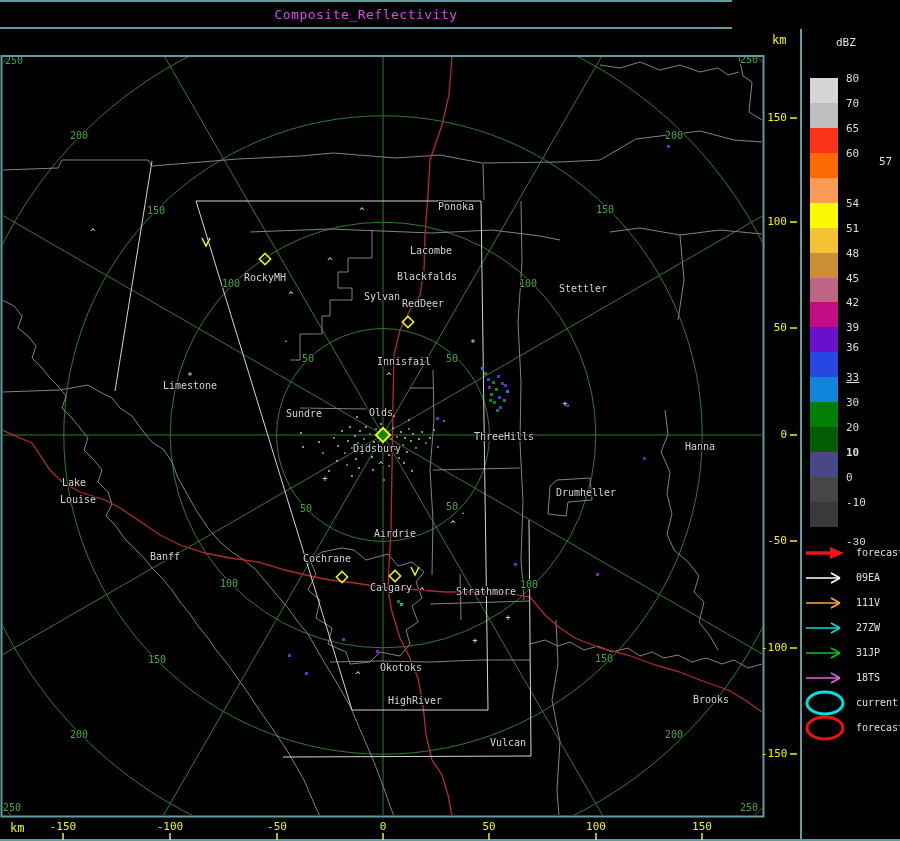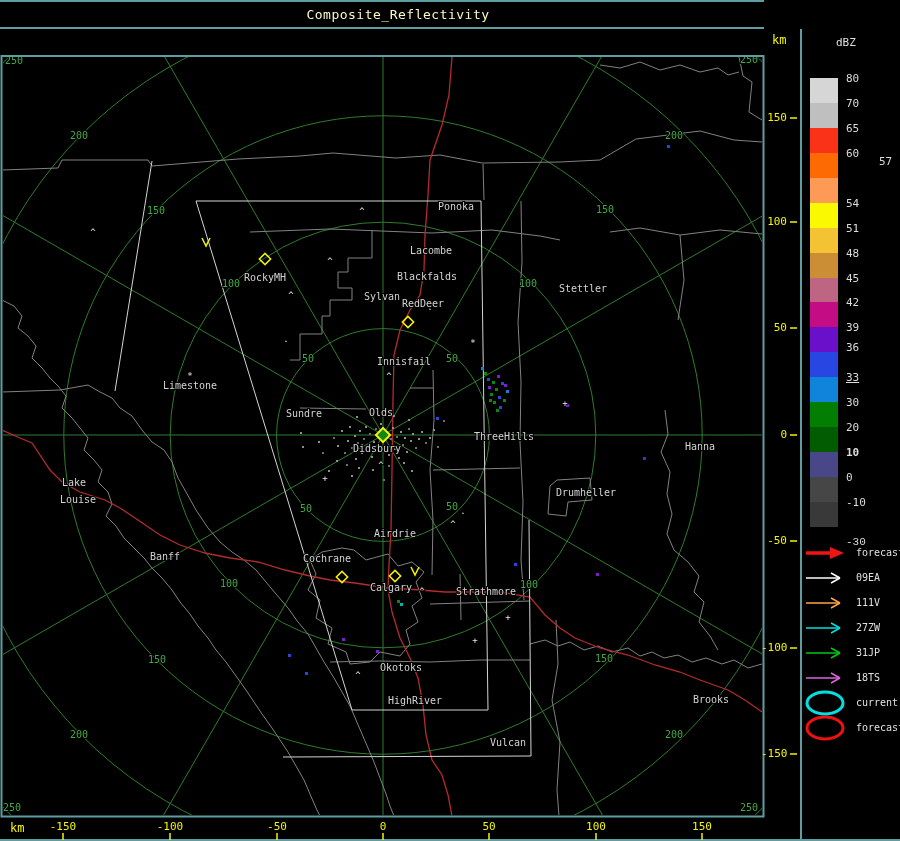--- a/index.html
+++ b/index.html
@@ -1,20 +1,20 @@
 <!DOCTYPE html>
 <html><head>
 <meta charset="utf-8">
 <style>
   html,body{margin:0;padding:0;background:#000;}
   .screen{position:relative;width:900px;height:841px;background:#000;overflow:hidden;
           font-family:"DejaVu Sans Mono", monospace;}
   .titlebar{position:absolute;left:0;top:0;width:732px;height:25px;
             border-top:2px solid #5f9ea0;border-bottom:2px solid #5f9ea0;background:#000;
-            color:#fef9c3;font-size:13px;line-height:25px;text-align:center;letter-spacing:.5px;padding-left:32px;}
+            color:#d946ef;font-size:13px;line-height:25px;text-align:center;letter-spacing:.5px;}
   .timestamp{position:absolute;left:8px;top:33px;color:#f4f404;font-size:13px;white-space:pre;}
   .km-top{position:absolute;left:772px;top:33px;color:#f4f404;font-size:12px;}
   .km-bottom{position:absolute;left:10px;top:821px;color:#f4f404;font-size:12px;}
   .xlab{position:absolute;width:44px;text-align:center;color:#f4f404;font-size:11px;top:820px;}
   .ylab{position:absolute;width:26px;text-align:right;color:#f4f404;font-size:11px;left:761px;}
   .dbz-title{position:absolute;left:836px;top:36px;color:#e0e0e0;font-size:11px;}
   .swatch{position:absolute;left:810px;width:28px;}
   .cblab{position:absolute;left:846px;width:34px;color:#dcdcdc;font-size:11px;}
   .leglab{position:absolute;left:856px;color:#e0e0e0;font-size:10px;}
   svg text{font-family:"DejaVu Sans Mono", monospace;}

